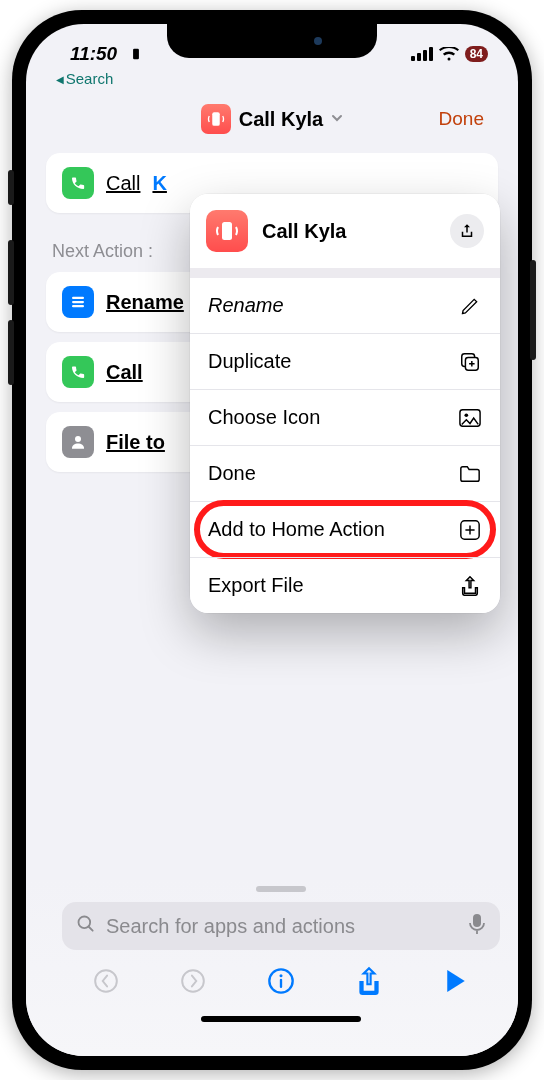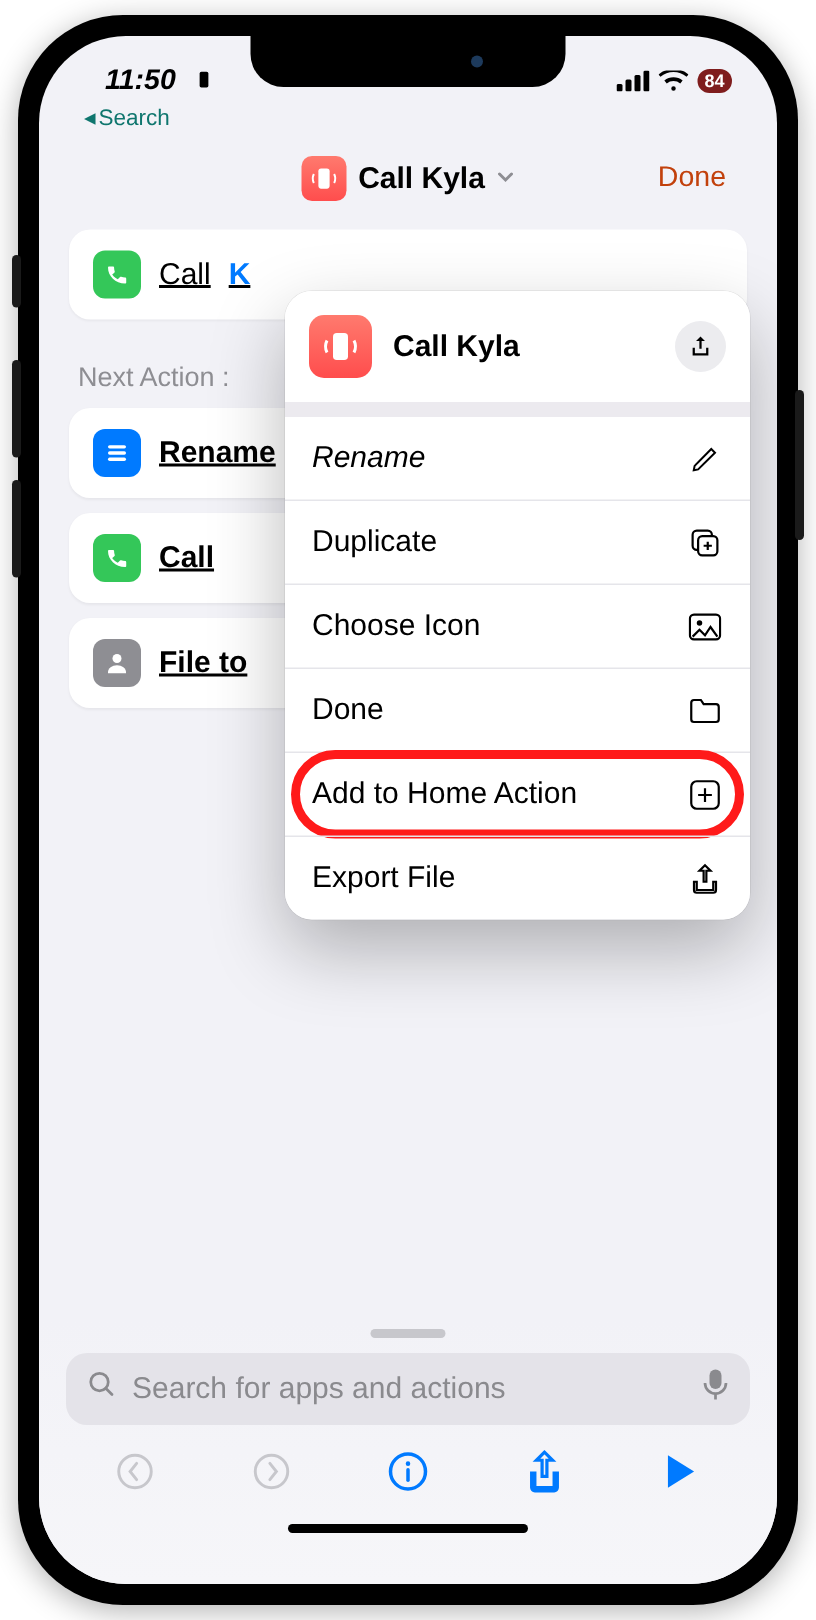--- a/index.html
+++ b/index.html
@@ -153,21 +153,21 @@
   .dd-row:first-of-type{ border-top:none;}
   .dd-row .ric{ width:24px; display:flex; justify-content:center; }
   .highlight-ring{
     position:absolute; inset: -2px 4px -2px 4px;
     border: 6px solid #ff1a1a; border-radius: 30px;
     pointer-events: none;
   }
   
   .bottom-area{
     position:absolute; bottom:0; left:0; right:0;
-    padding: 0 18px 34px 18px;
+    padding: 0 18px 34px 36px;
     background: linear-gradient(#f2f2f7, #f6f6f9);
   }
   .grabber{
     width:50px;height:6px;background:#c7c7cc;border-radius:3px;
     margin: 6px auto 10px auto;
   }
   .search-bar{
     background:#e4e3e9; border-radius:14px; height:48px;
     display:flex; align-items:center; padding: 0 14px; gap:10px;
     color:#8a8a8e; font-size:20px;

